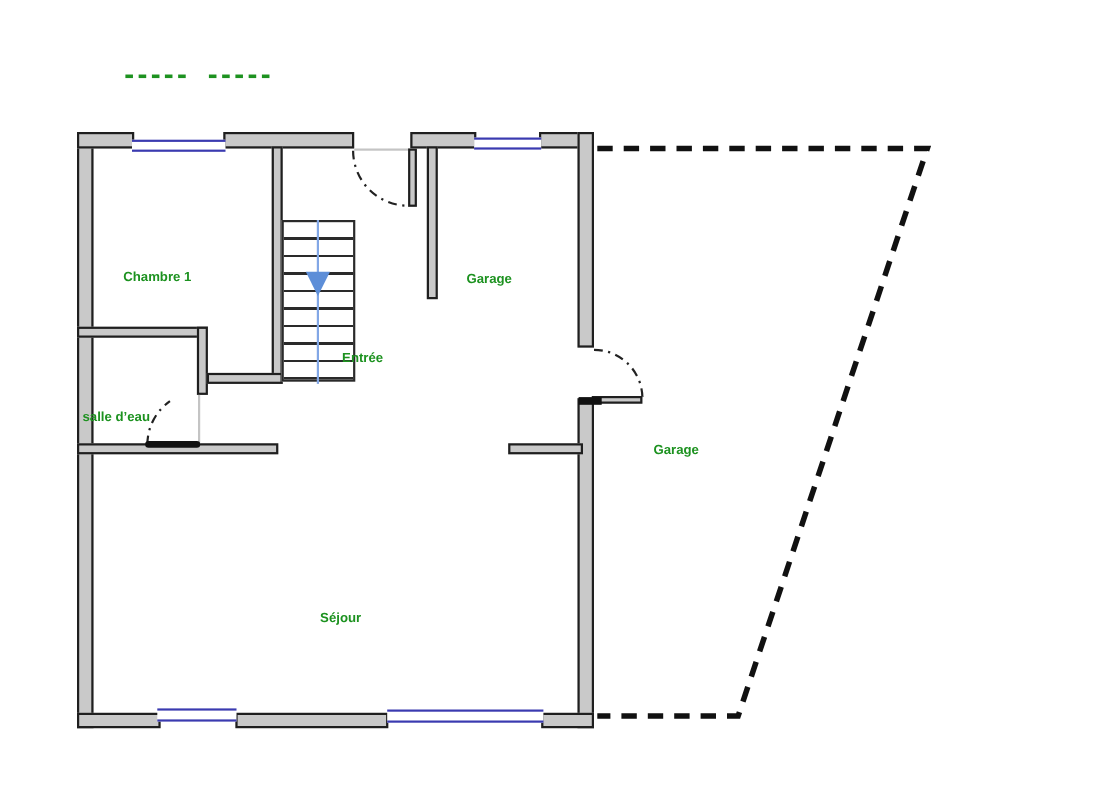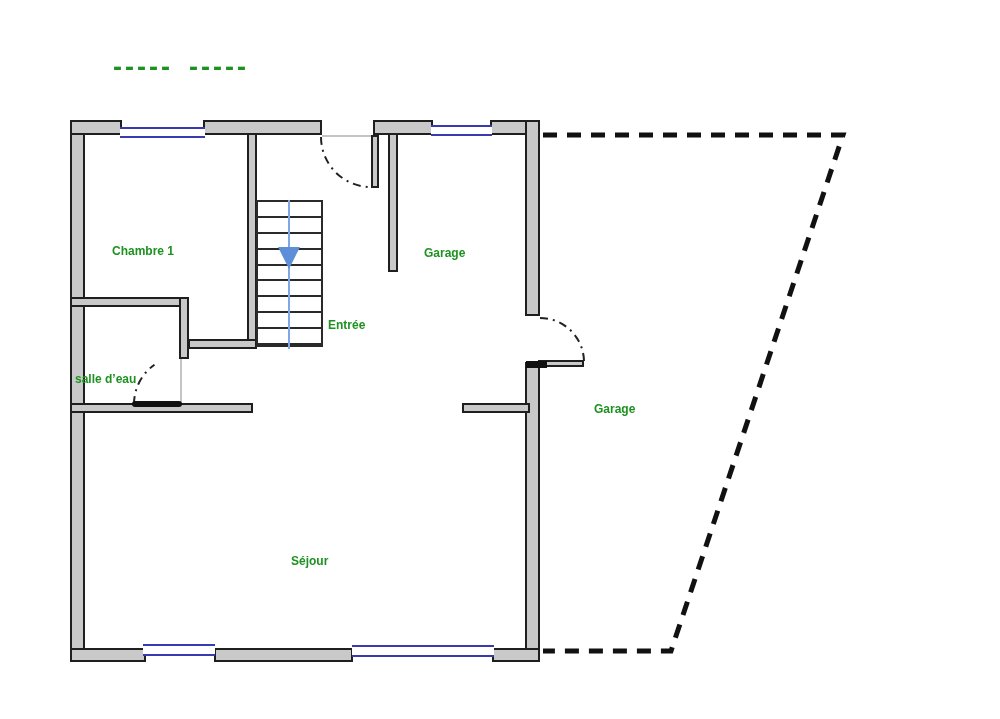--- a/index.html
+++ b/index.html
@@ -104,18 +104,18 @@
 
   <svg class="overlay" width="1000" height="719" viewBox="0 0 1000 719">
     <path d="M 543 135 L 843 135 L 671 651 L 543 651" fill="none" stroke="#111111" stroke-width="5" stroke-dasharray="14 10"></path>
     <path d="M 321 137 A 50 50 0 0 0 371 187" fill="none" stroke="#222222" stroke-width="2" stroke-dasharray="8 5 2 5"></path>
     <path d="M 134 404 A 48 48 0 0 1 154.5 364.7" fill="none" stroke="#222222" stroke-width="2" stroke-dasharray="8 5 2 5"></path>
     <path d="M 540 318 A 44 44 0 0 1 584 362" fill="none" stroke="#222222" stroke-width="2" stroke-dasharray="8 5 2 5"></path>
   </svg>
 
   <div class="room-label" style="left:112px;top:228px;">Chambre 1</div>
   <div class="room-label" style="left:424px;top:230px;">Garage</div>
-  <div class="room-label" style="left:328px;top:302px;">Entrée</div>
+  <div class="room-label" style="left:311px;top:302px;">Entrée</div>
   <div class="room-label" style="left:75px;top:356px;">salle d’eau</div>
   <div class="room-label" style="left:594px;top:386px;">Garage</div>
   <div class="room-label" style="left:291px;top:538px;text-align:right;">Séjour</div>
 
 </div>
 
 </body></html>

